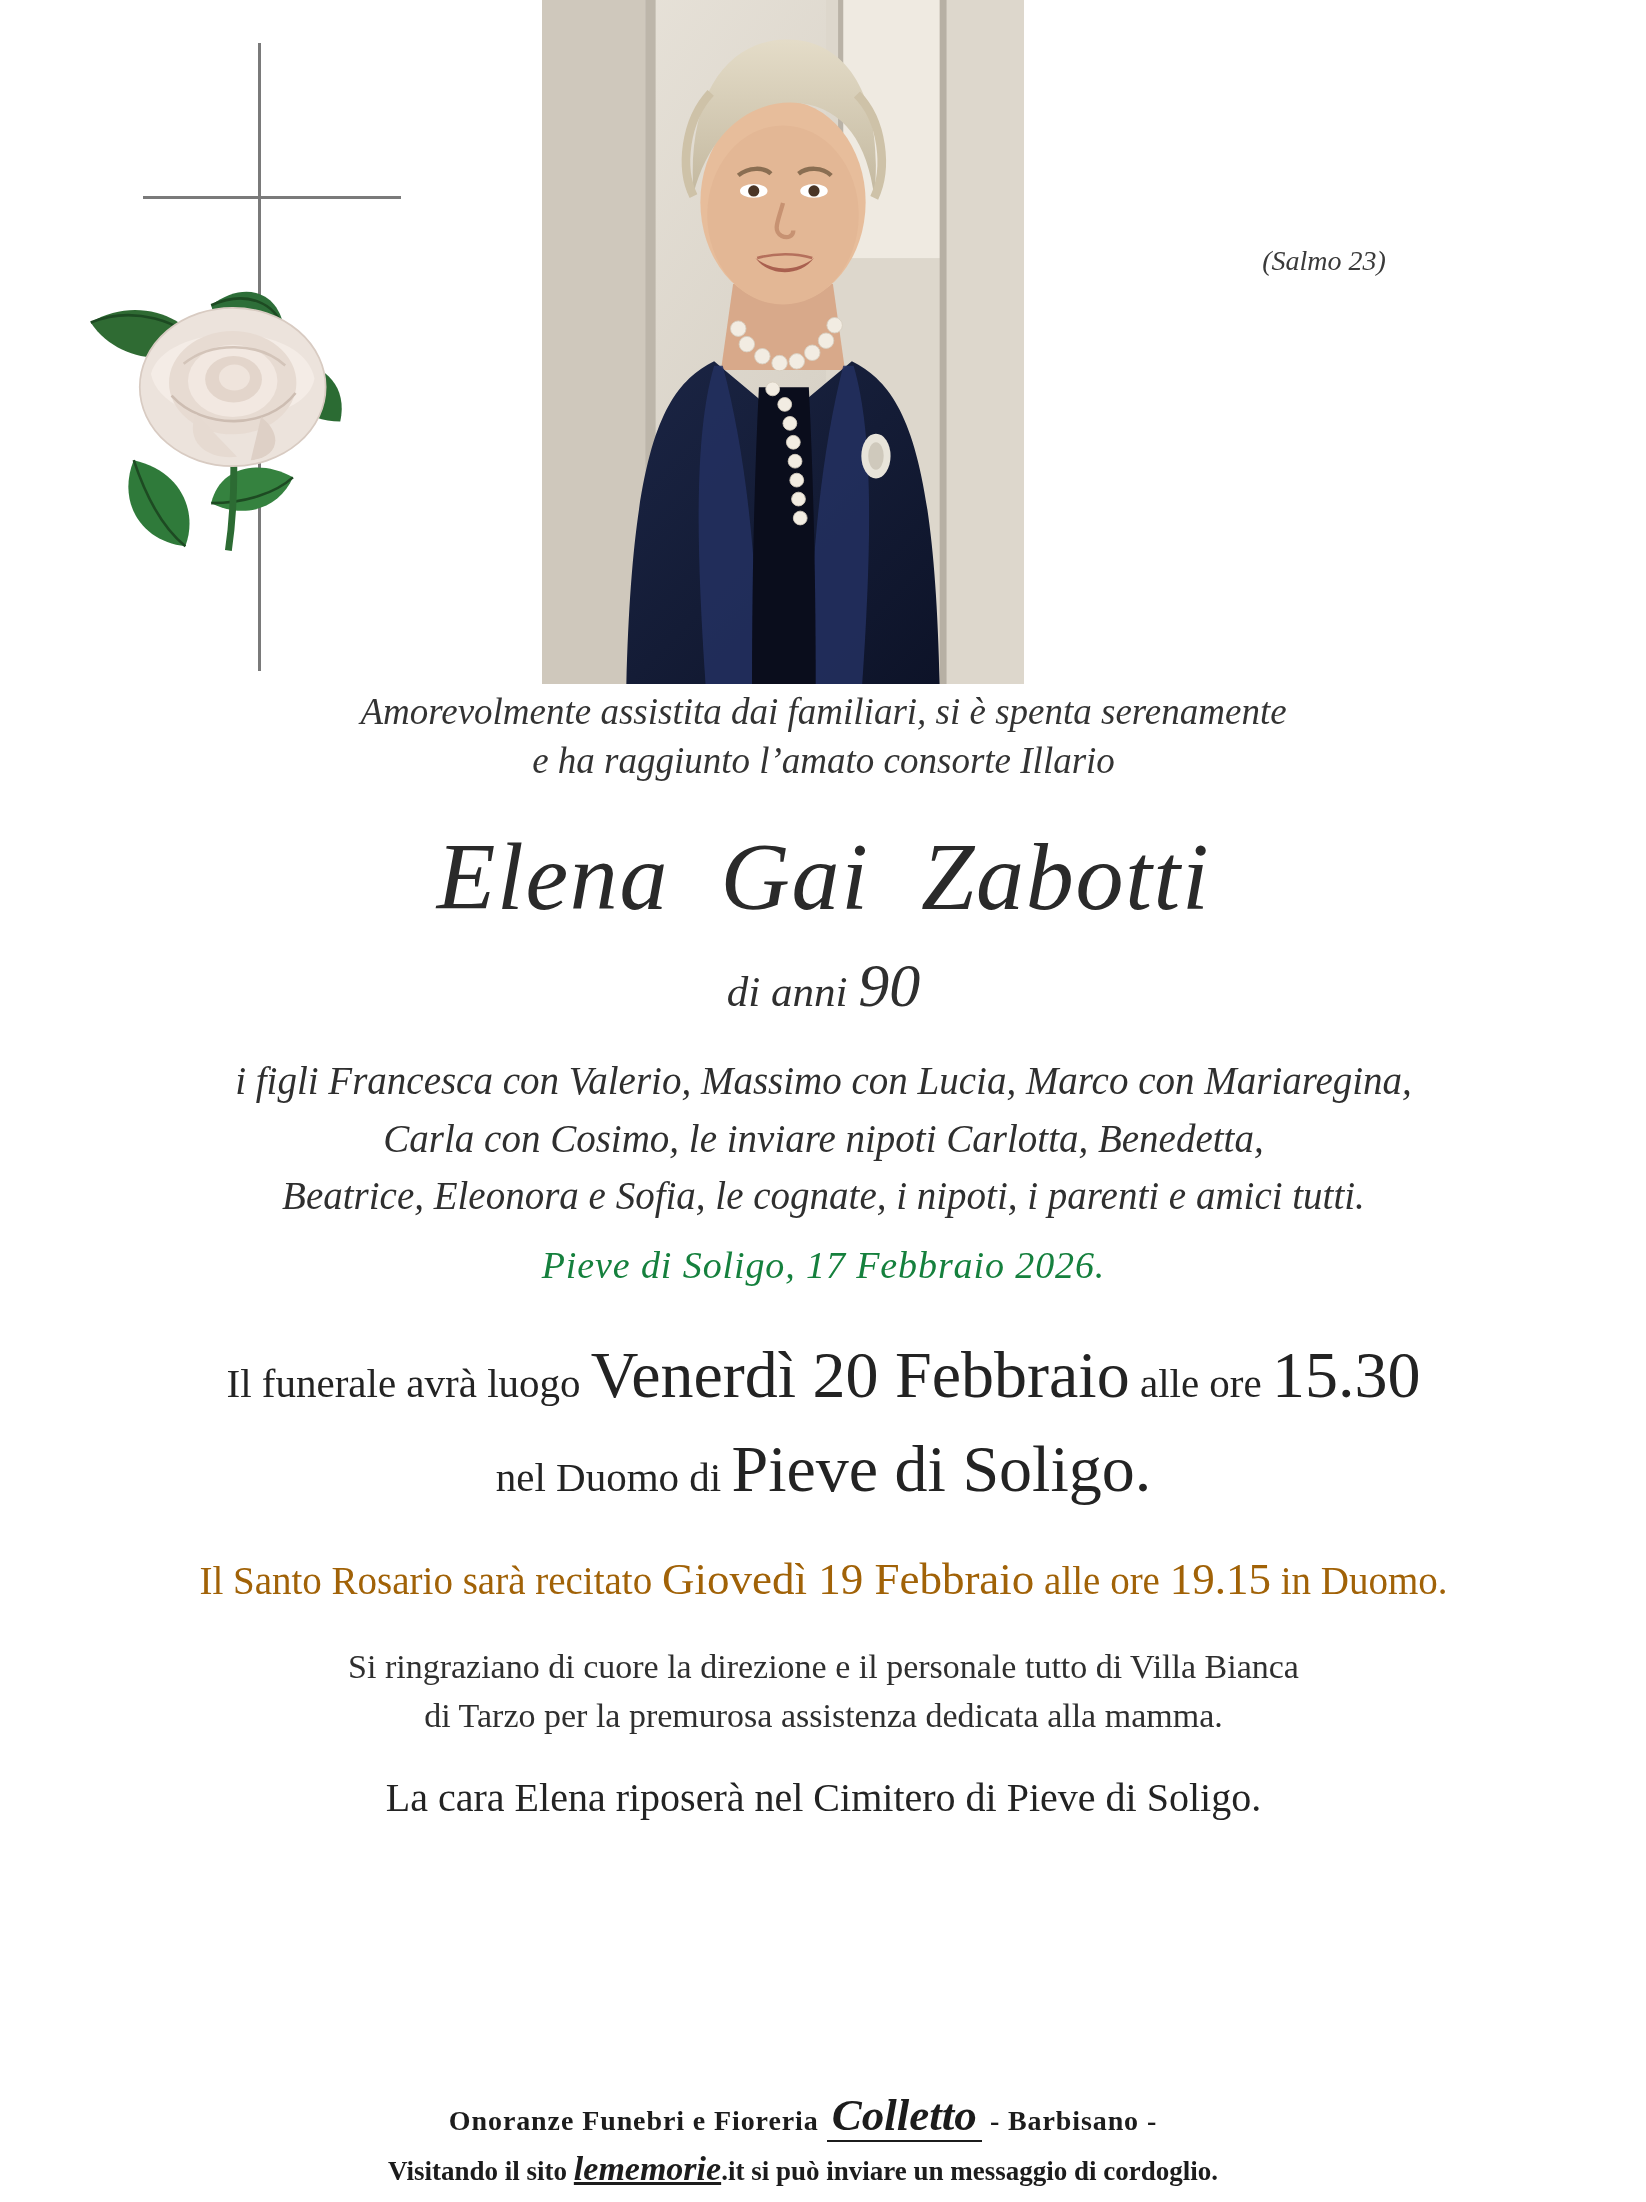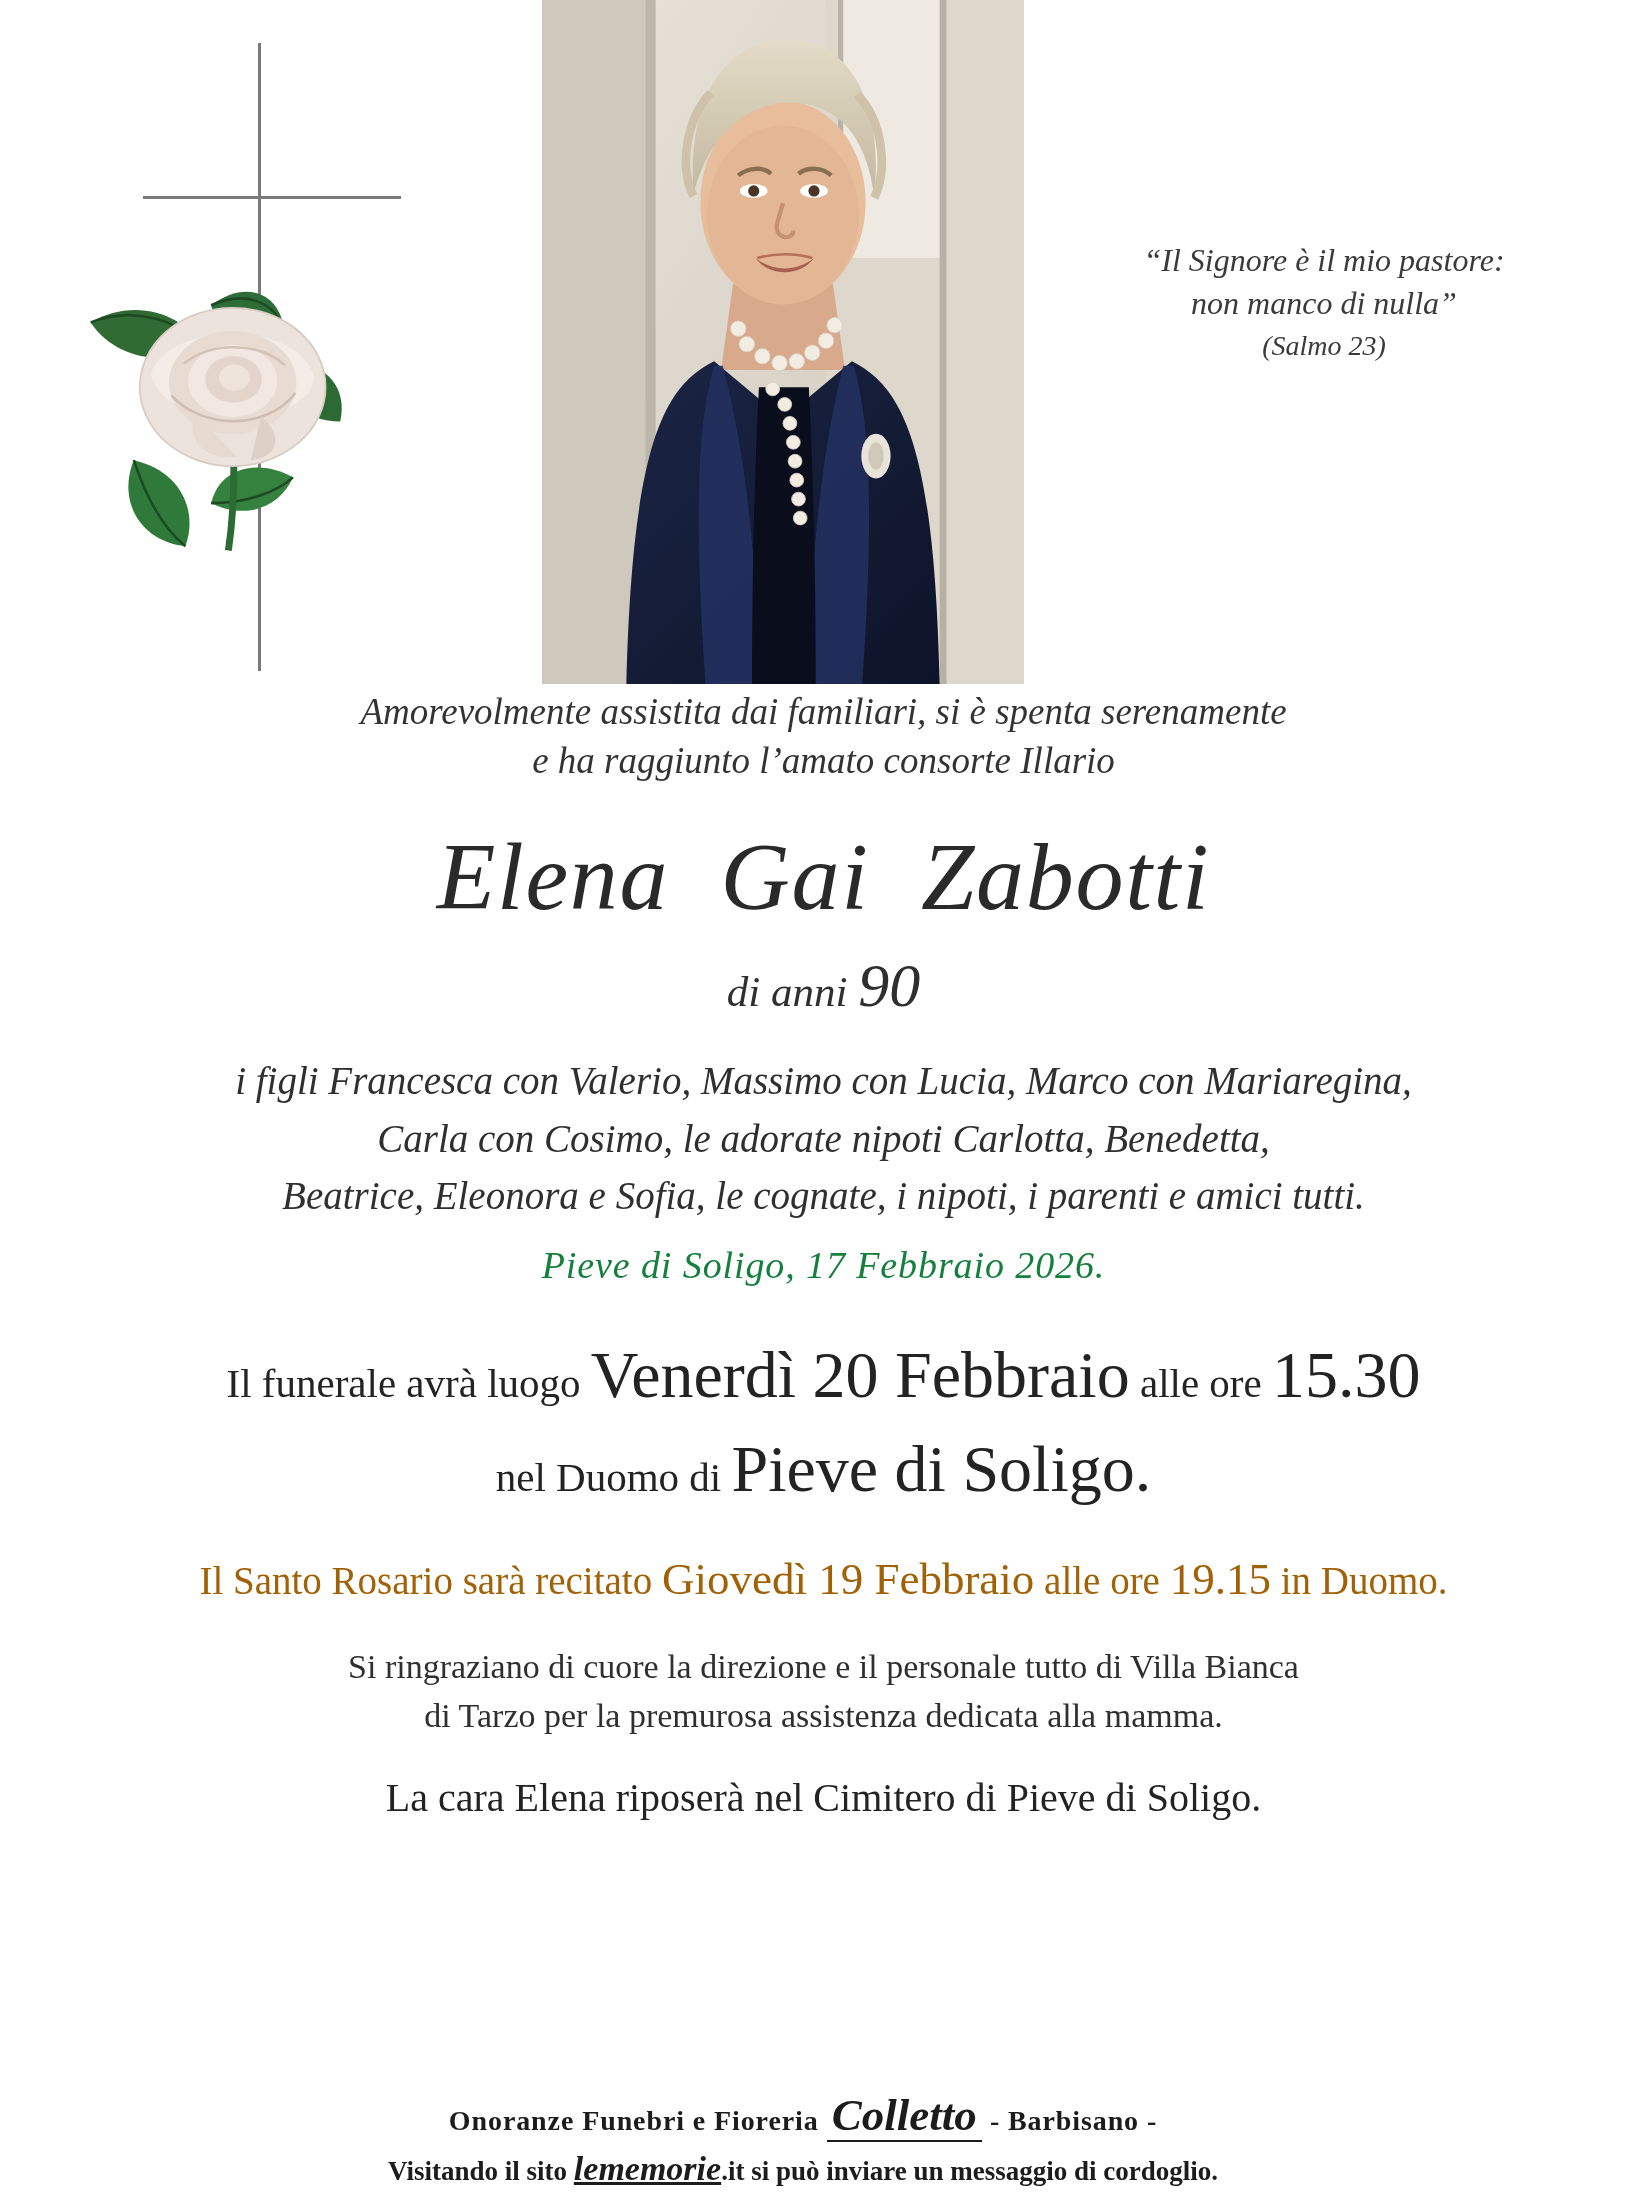--- a/index.html
+++ b/index.html
@@ -325,41 +325,39 @@
         </g>
 
         <g>
           <ellipse cx="388" cy="530" rx="17" ry="26" fill="#e8e4da"></ellipse>
           <ellipse cx="388" cy="530" rx="9" ry="16" fill="#cfc9bc"></ellipse>
         </g>
       </svg>
     </div>
 
     <div class="quote">
-      <span style="white-space: pre-line;">“Il Signore è il mio pastore:
-non manco di nulla”</span>
       <span class="src">(Salmo 23)</span>
     </div>
   </div>
 
   <div class="body-text">
 
     <div class="intro" style="white-space: pre-line;">Amorevolmente assistita dai familiari, si è spenta serenamente
 e ha raggiunto l’amato consorte Illario</div>
 
     <div class="name">Elena  Gai  Zabotti</div>
 
     <div class="age">
       <span>di anni</span>
       <span class="num">90</span>
     </div>
 
     <div class="remember">
       <div>i figli Francesca con Valerio, Massimo con Lucia, Marco con Mariaregina,</div>
-      <div>Carla con Cosimo, le adorate nipoti Carlotta, Benedetta,</div>
+      <div>Carla con Cosimo, le inviare nipoti Carlotta, Benedetta,</div>
       <div>Beatrice, Eleonora e Sofia, le cognate, i nipoti, i parenti e amici tutti.</div>
     </div>
 
     <div class="place-date">Pieve  di  Soligo,  17  Febbraio  2026.</div>
 
     <div class="funeral">
       <div>
         <span>Il funerale avrà luogo </span><span class="big">Venerdì 20 Febbraio</span><span> alle ore </span><span class="big">15.30</span>
       </div>
       <div>

